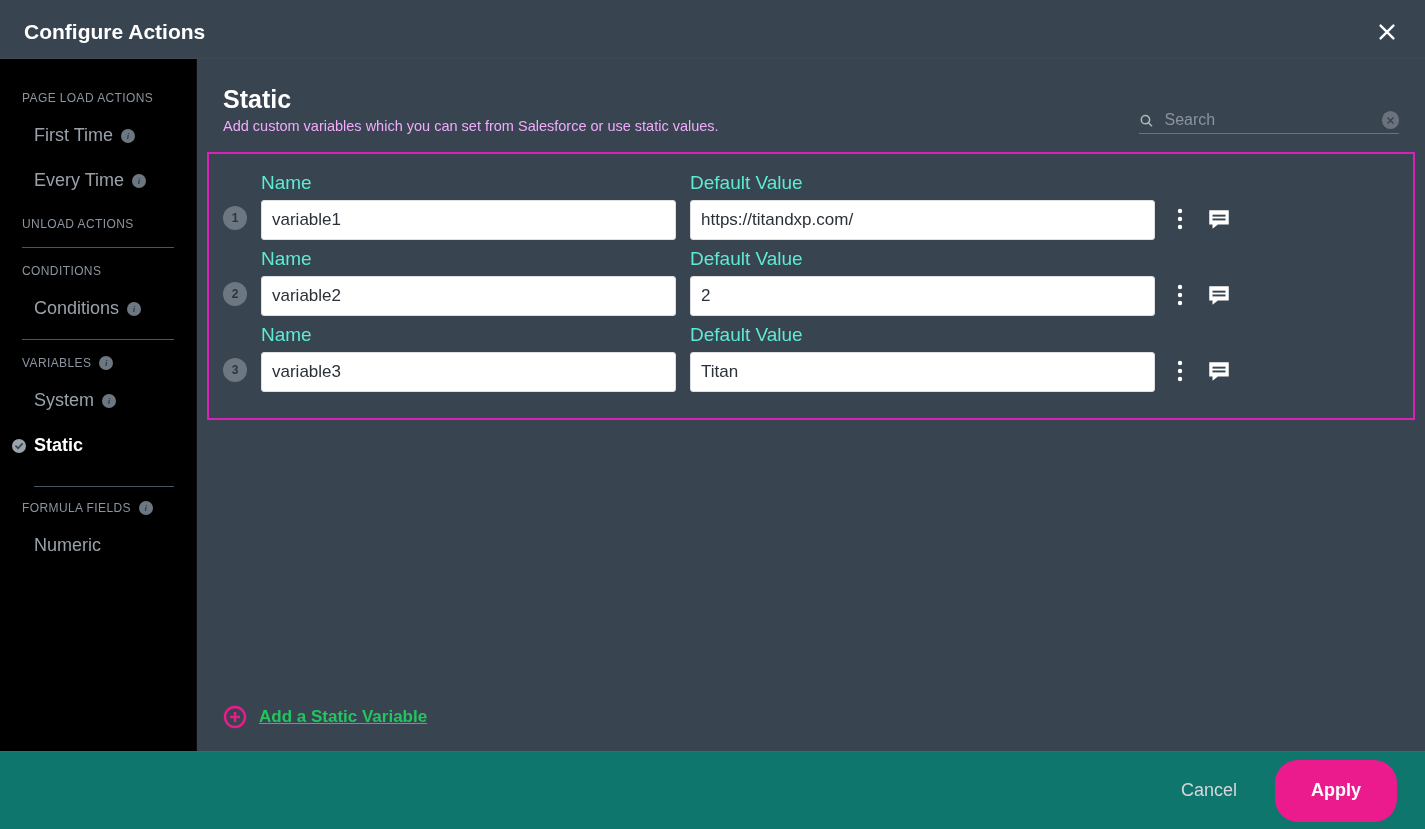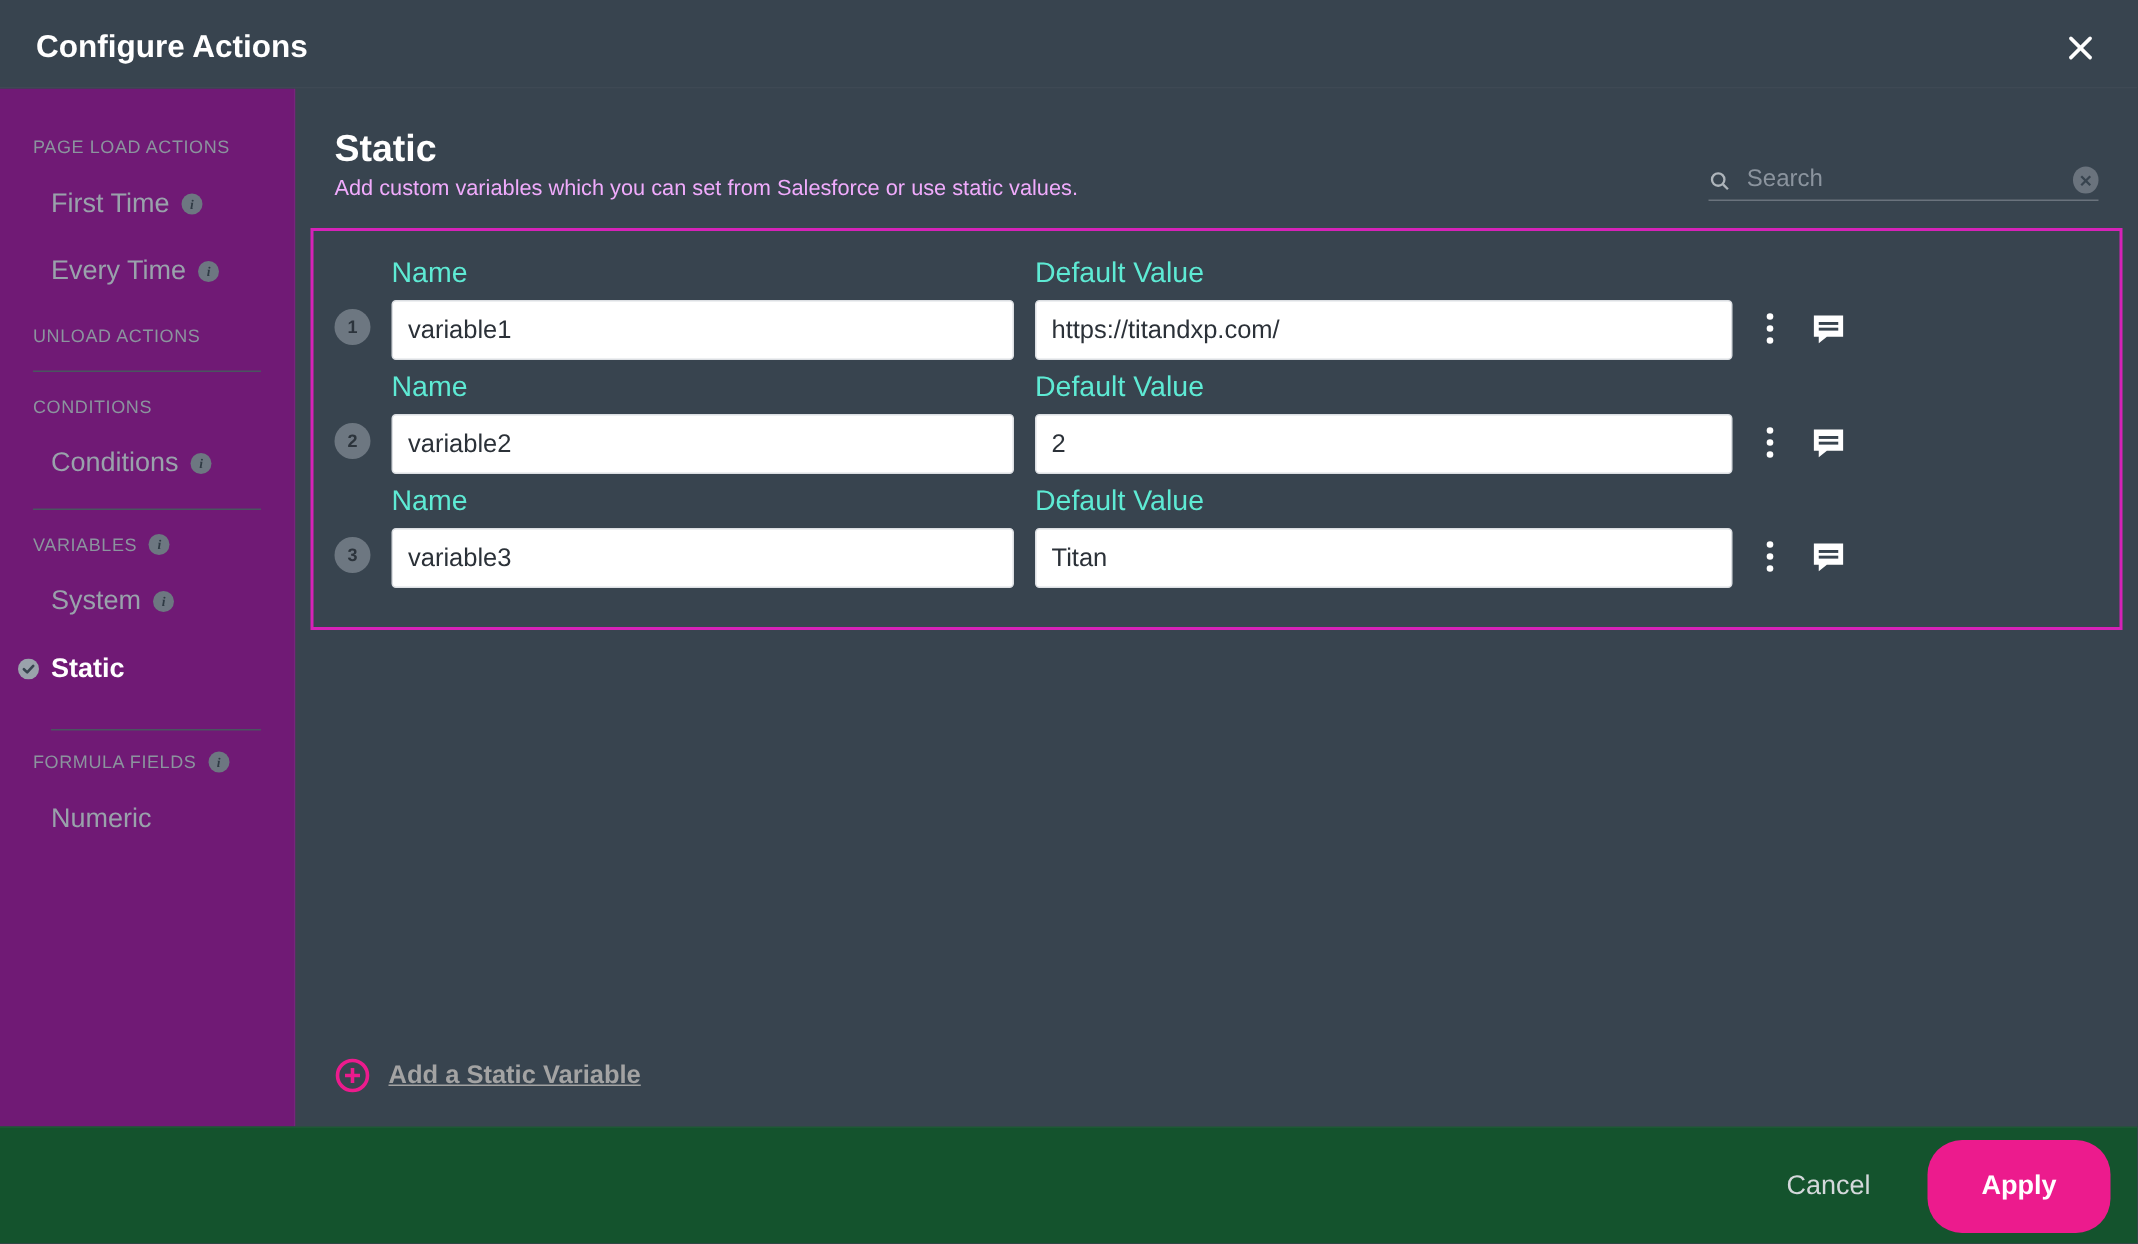--- a/index.html
+++ b/index.html
@@ -39,21 +39,21 @@
     
     .body {
       flex: 1;
       display: flex;
       overflow: hidden;
       border-top: 1px solid rgba(255,255,255,0.03);
     }
     
     .sidebar {
       width: 197px;
-      background: #701a75;
+      background: #000000;
       border-right: 1px solid rgba(255,255,255,.05);
       padding: 18px 0 0 0;
       overflow-y: auto;
     }
     .sidebar::-webkit-scrollbar{width:6px;}
     .sidebar::-webkit-scrollbar-thumb{background:#29323a;border-radius:3px;}
     .sidebar::-webkit-scrollbar-track{background:transparent;}
     .sidebar .section-header {
       font-size: 12px;
       letter-spacing: .4px;
@@ -206,39 +206,39 @@
       margin-top: auto;
       padding: 0 0 22px 26px;
       display: flex;
       align-items: center;
       gap: 10px;
     }
     .add-link {
       display: flex;
       align-items: center;
       gap: 12px;
-      color: #a3a3a3;
+      color: #22c55e;
       cursor: pointer;
     }
     .add-link span {
       font-size: 17px;
       font-weight: 600;
       text-decoration: underline;
     }
 
     
     .footer {
       height: 78px;
       border-top: 1px solid rgba(255,255,255,.04);
       display: flex;
       align-items: center;
       justify-content: flex-end;
       gap: 38px;
-      padding: 0 18px;
-      background: #14532d;
+      padding: 0 28px;
+      background: #0f766e;
     }
     .btn-cancel {
       font-size: 18px;
       color: #d4d8db;
       cursor: pointer;
     }
     .btn-apply {
       background: #ec1b8d;
       color: #ffffff;
       font-size: 18px;

